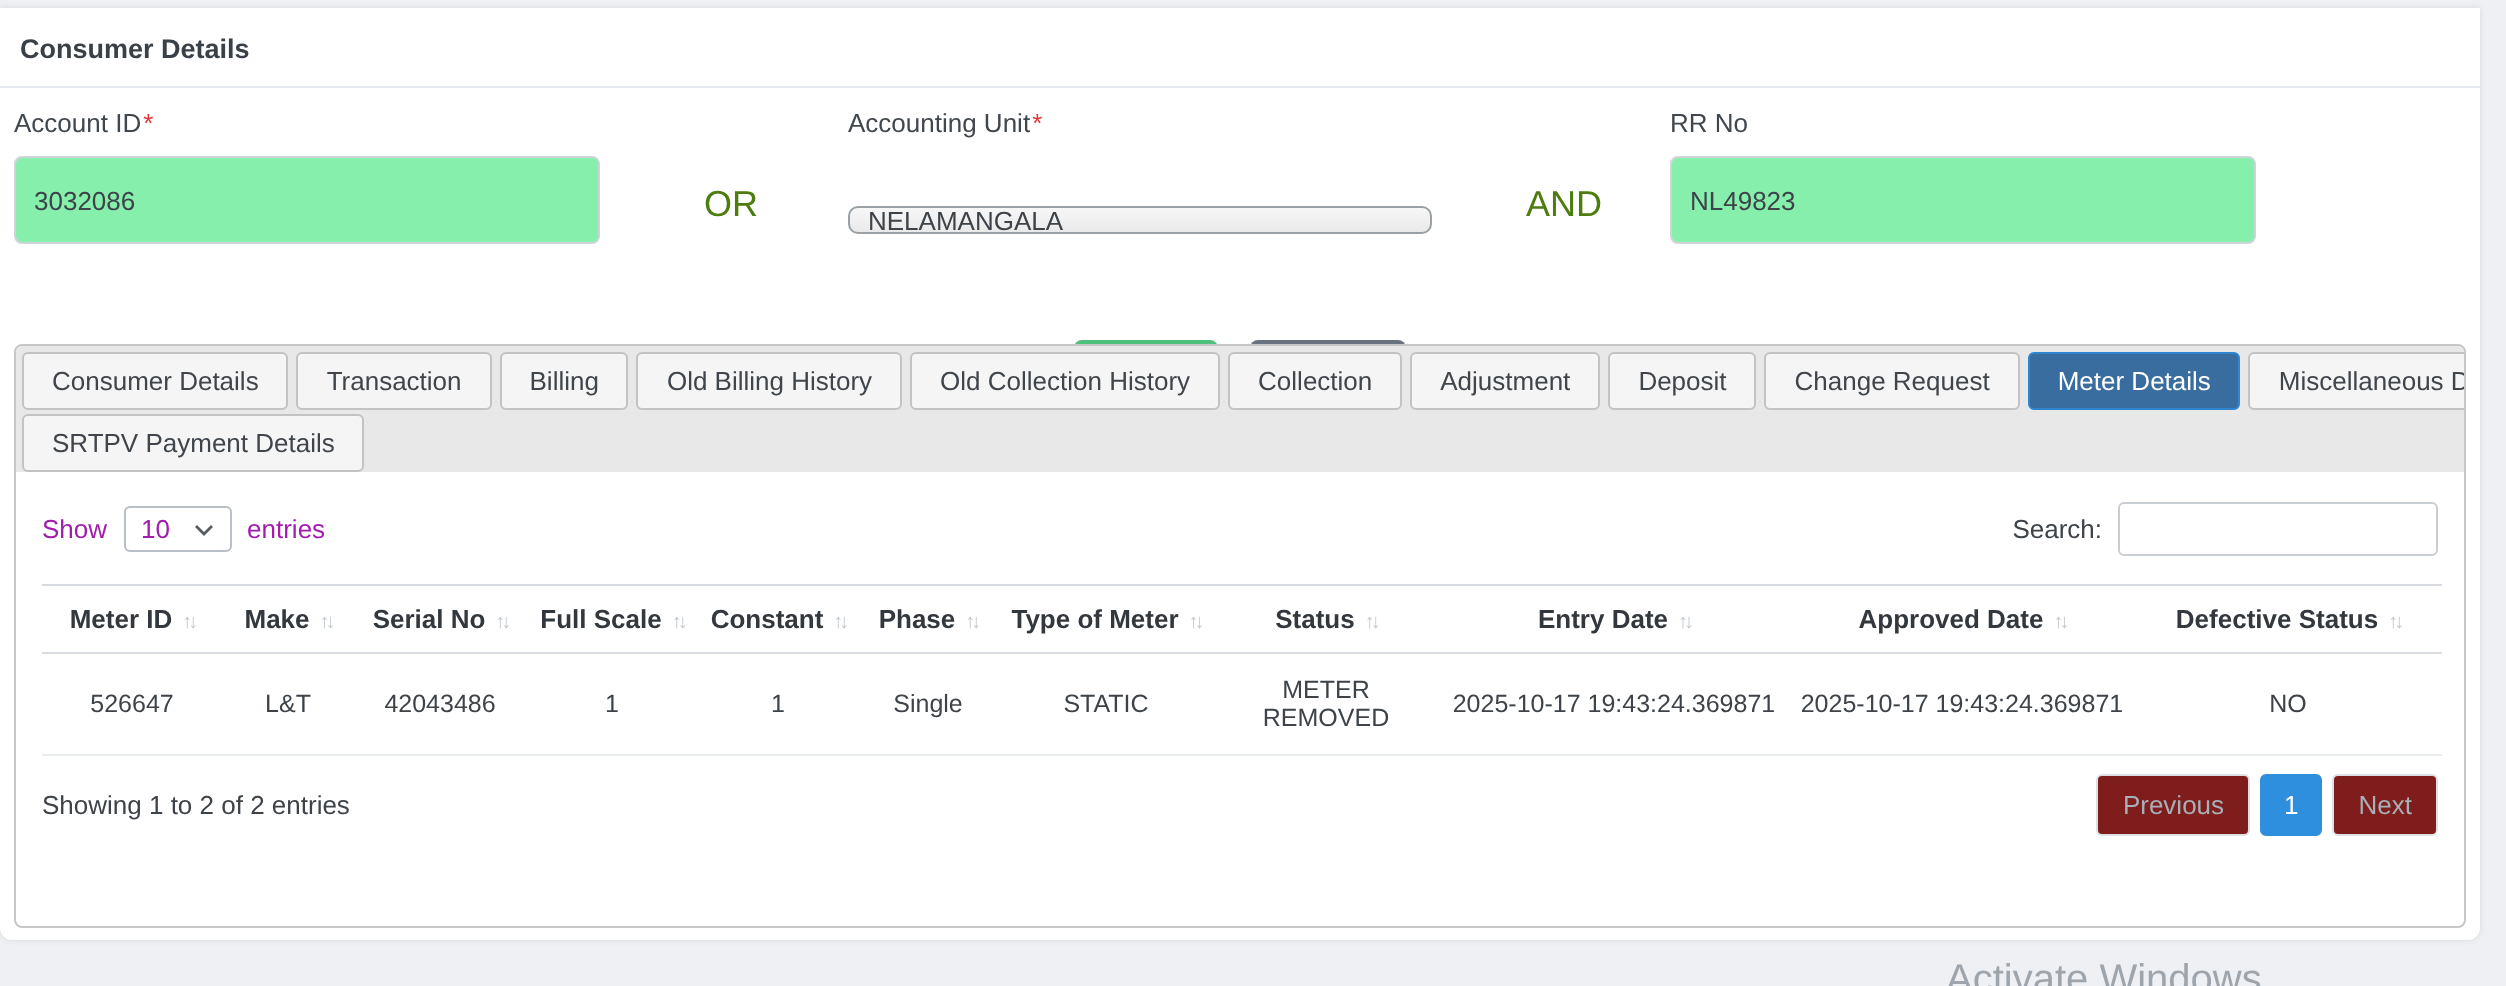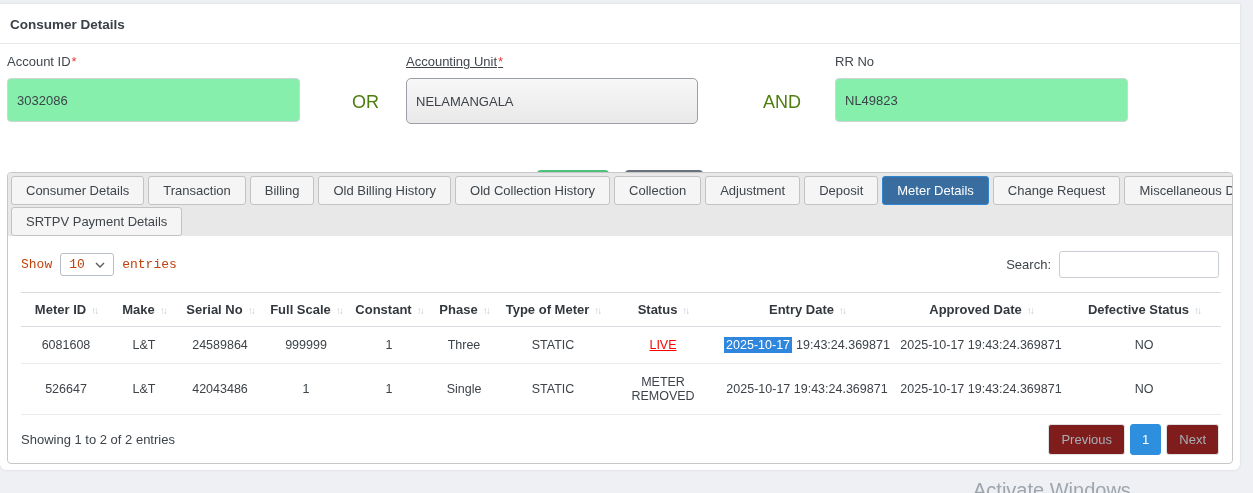--- a/index.html
+++ b/index.html
@@ -16,32 +16,33 @@
     background:#ffffff; border-radius:0 0 6px 6px;
     box-shadow:0 0 3px rgba(0,0,0,0.10);
   }
   .card-header { padding:13px 10px 11px 10px; border-bottom:1px solid #e5e8ec; }
   .card-title { font-weight:bold; font-size:13.5px; color:#3a4047; }
 
   
   .form-area { position:relative; height:118px; }
   .form-group { position:absolute; }
   .fg-account   { left:7px;  top:10px; width:293px; }
-  .fg-acctunit  { left:406px; top:10px; width:292px;text-decoration:underline; }
+  .fg-acctunit  { left:424px; top:10px; width:292px; }
   .fg-rrno      { left:835px; top:10px; width:293px; }
   .form-label { display:block; font-size:13px; color:#41474e; margin-bottom:9px; }
   .req { color:#e03a3a; margin-left:1px; }
   .text-input {
     width:100%; height:44px; border:1px solid #ced4da; border-radius:4px;
     padding:0 9px; font-size:13px; color:#3d4349; background:#86efac;
     font-family:"Liberation Sans", sans-serif; outline:none;
   }
   .text-input.fancy {
-    height:46px; border:1px solid #9aa0a6; border-radius:5px;
+    height:14px; border:1px solid #9aa0a6; border-radius:5px;
     background:linear-gradient(#f7f7f7,#e9e9e9);
+    margin-top:25px;
   }
   .conjunction { position:absolute; top:48px; font-size:18px; color:#4d7c0f; }
   .conj-or  { left:352px; }
   .conj-and { left:763px; }
 
   
   .btn-row { display:flex; justify-content:center; gap:16px; height:28px; margin-top:8px; }
   .btn { display:flex; align-items:center; gap:6px; border:none; border-radius:4px;
          color:#fff; font-size:13px; padding:0 13px; height:28px; cursor:pointer;
          font-family:"Liberation Sans", sans-serif; }
@@ -57,21 +58,21 @@
   .tab-row { display:flex; gap:4px; margin-bottom:2px; }
   .tab { background:#f5f5f5; border:1px solid #c3c3c3; border-radius:3px;
          padding:6px 14px; font-size:13px; color:#3f454b; cursor:pointer; white-space:nowrap;
          font-family:"Liberation Sans", sans-serif; }
   .tab.active { background:#3a6d9f; border:1px solid #2e86d1; color:#ffffff; }
 
   .tab-content { padding:13px 13px 0 13px; }
 
   
   .table-controls { display:flex; justify-content:space-between; align-items:center; margin-bottom:14px; }
-  .show-group { display:flex; align-items:center; gap:8px; font-size:13px; color:#c2410c;font-family:Liberation Mono, monospace; }
+  .show-group { display:flex; align-items:center; gap:8px; font-size:13px; color:#a21caf; }
   .page-size { display:flex; align-items:center; gap:8px; border:1px solid #b9bfc6; border-radius:3px;
                padding:3px 8px; background:#fff; cursor:pointer; min-width:54px; justify-content:space-between; }
   .search-group { display:flex; align-items:center; gap:8px; font-size:13px; }
   .search-input { width:160px; height:27px; border:1px solid #c9ced4; border-radius:3px; padding:0 8px;
                   font-size:13px; font-family:"Liberation Sans", sans-serif; outline:none; }
 
   
   table { width:100%; border-collapse:collapse; table-layout:fixed; }
   th { font-size:13px; font-weight:bold; color:#33383e; padding:9px 4px;
        border-top:1px solid #d8dce0; border-bottom:1px solid #d8dce0; text-align:center; cursor:pointer; }
@@ -137,22 +138,22 @@
     <div class="tab-strip">
       <div class="tab-row">
         <button class="tab">Consumer Details</button>
         <button class="tab">Transaction</button>
         <button class="tab">Billing</button>
         <button class="tab">Old Billing History</button>
         <button class="tab">Old Collection History</button>
         <button class="tab">Collection</button>
         <button class="tab">Adjustment</button>
         <button class="tab">Deposit</button>
+        <button class="tab">Change Request</button>
         <button class="tab active">Meter Details</button>
-        <button class="tab">Change Request</button>
         <button class="tab">Miscellaneous Demand</button>
 
       </div>
       <div class="tab-row">
         <button class="tab">SRTPV Payment Details</button>
       </div>
     </div>
 
     <div class="tab-content">
 
@@ -197,33 +198,20 @@
             <th><span>Phase</span><span class="sort">↑↓</span></th>
             <th><span>Type of Meter</span><span class="sort">↑↓</span></th>
             <th><span>Status</span><span class="sort">↑↓</span></th>
             <th><span>Entry Date</span><span class="sort">↑↓</span></th>
             <th><span>Approved Date</span><span class="sort">↑↓</span></th>
             <th><span>Defective Status</span><span class="sort">↑↓</span></th>
           </tr>
         </thead>
         <tbody>
           <tr>
-            <td>6081608</td>
-            <td>L&amp;T</td>
-            <td>24589864</td>
-            <td>999999</td>
-            <td>1</td>
-            <td>Three</td>
-            <td>STATIC</td>
-            <td><span class="live-link">LIVE</span></td>
-            <td><span class="sel-date">2025-10-17</span><span class="date-rest">19:43:24.369871</span></td>
-            <td>2025-10-17 19:43:24.369871</td>
-            <td>NO</td>
-          </tr>
-          <tr>
             <td>526647</td>
             <td>L&amp;T</td>
             <td>42043486</td>
             <td>1</td>
             <td>1</td>
             <td>Single</td>
             <td>STATIC</td>
             <td>METER REMOVED</td>
             <td>2025-10-17 19:43:24.369871</td>
             <td>2025-10-17 19:43:24.369871</td>

